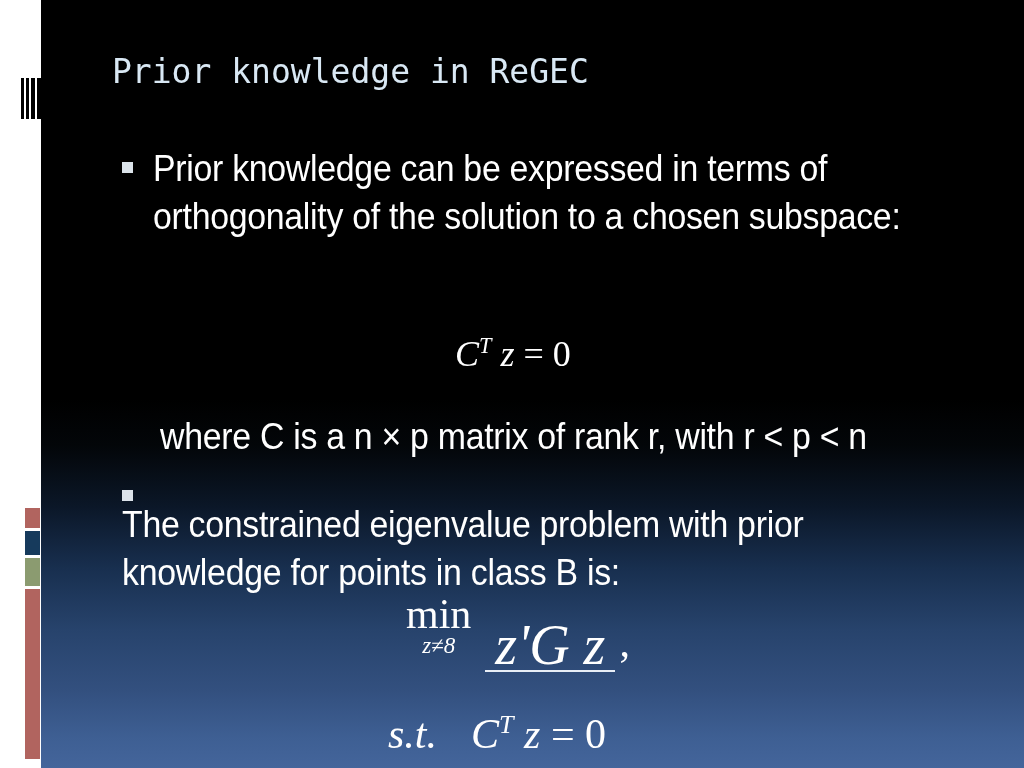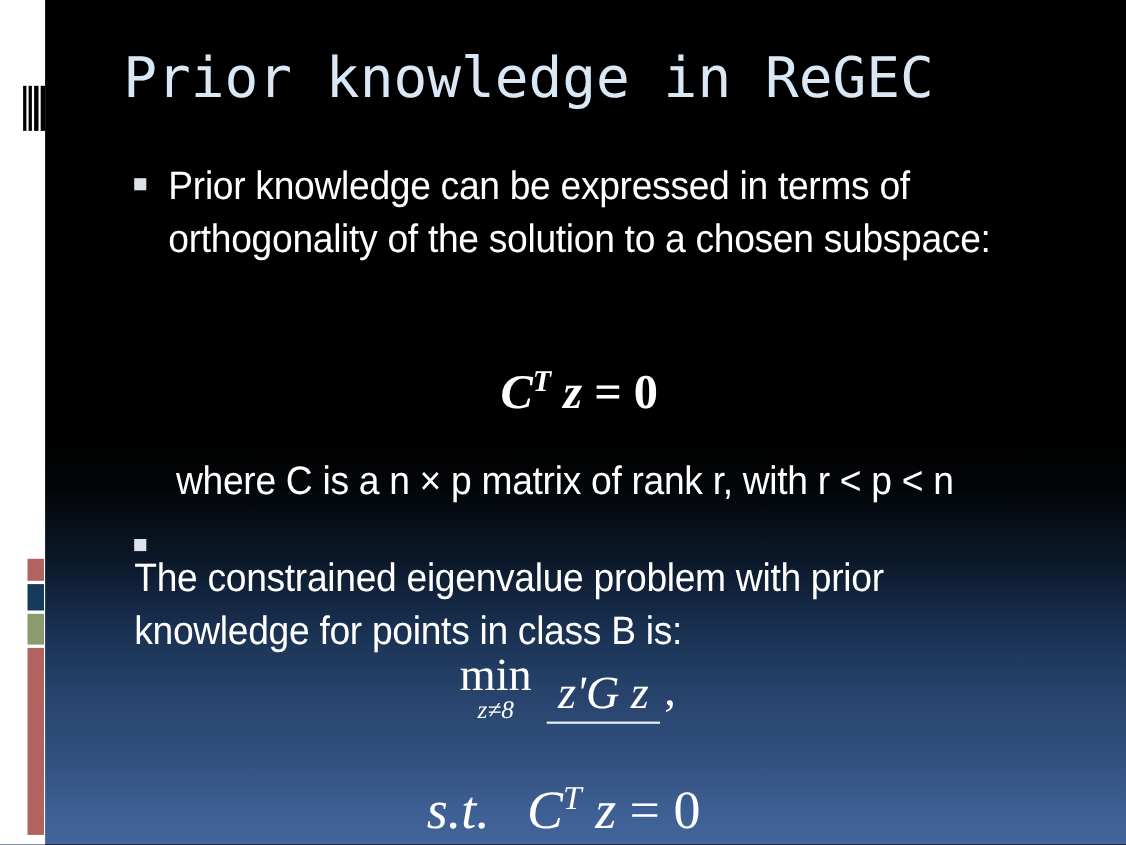--- a/index.html
+++ b/index.html
@@ -80,21 +80,21 @@
   .sw-olive     { top: 558px; height: 28px; background: #8b9b70; }
   .sw-red-long  { top: 589px; height: 170px; background: #b1645f; }
 
   
   .title {
     position: absolute;
     left: 112px;
     top: 41px;
     width: 860px;
     font-family: "DejaVu Sans Mono", "Liberation Mono", monospace;
-    font-size: 51px;
+    font-size: 33px;
     line-height: 62px;
     letter-spacing: 0px;
     color: #d9e8f4;
     white-space: nowrap;
   }
 
   
   .body-block {
     position: absolute;
     left: 0;
@@ -152,38 +152,37 @@
     color: #ffffff;
   }
   .mi { font-style: italic; }
   .mo { font-style: normal; }
 
   
   #eq1 {
     position: absolute;
     left: 455px;
     top: 320px;
-    font-size: 44px;
+    font-size: 36px;
     line-height: 52px;
     white-space: nowrap;
-    font-weight: bold;
   }
   #eq1 .sup {
     font-size: 0.62em;
     vertical-align: super;
     font-style: italic;
   }
 
   
   #eq2 {
     position: absolute;
-    left: 418px;
+    left: 406px;
     top: 592px;
     display: flex;
-    align-items: flex-end;
+    align-items: flex-start;
     white-space: nowrap;
   }
   .minop {
     display: inline-flex;
     flex-direction: column;
     align-items: center;
     margin-right: 14px;
   }
   .minop .mtop {
     font-size: 42px;
@@ -193,21 +192,22 @@
   .minop .msub {
     font-size: 23px;
     line-height: 24px;
     font-style: italic;
     margin-top: -2px;
   }
   .frac {
     display: inline-flex;
     flex-direction: column;
     align-items: center;
-    font-size: 42px;
+    font-size: 56px;
+    margin-top: 28px;
   }
   .frac .num, .frac .den {
     padding: 0 10px;
     line-height: 50px;
   }
   .frac .bar {
     width: 100%;
     height: 2px;
     background: #e8eef6;
   }
@@ -216,21 +216,21 @@
     align-self: flex-end;
     margin-left: 4px;
     margin-bottom: 6px;
   }
 
   
   #eq3 {
     position: absolute;
     left: 388px;
     top: 700px;
-    font-size: 49px;
+    font-size: 42px;
     line-height: 50px;
     white-space: nowrap;
   }
   #eq3 .sup {
     font-size: 0.62em;
     vertical-align: super;
     font-style: italic;
   }
   #eq3 .gap { display: inline-block; width: 34px; }
 </style>

